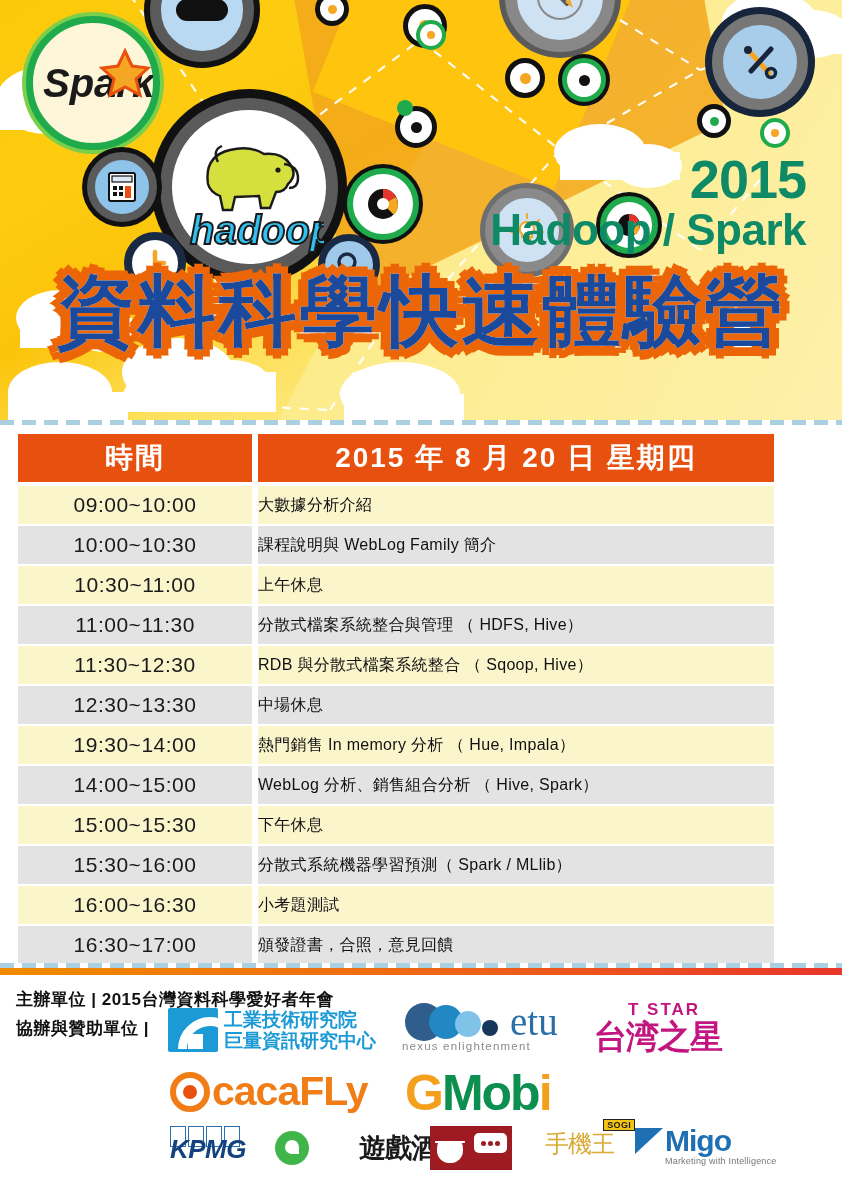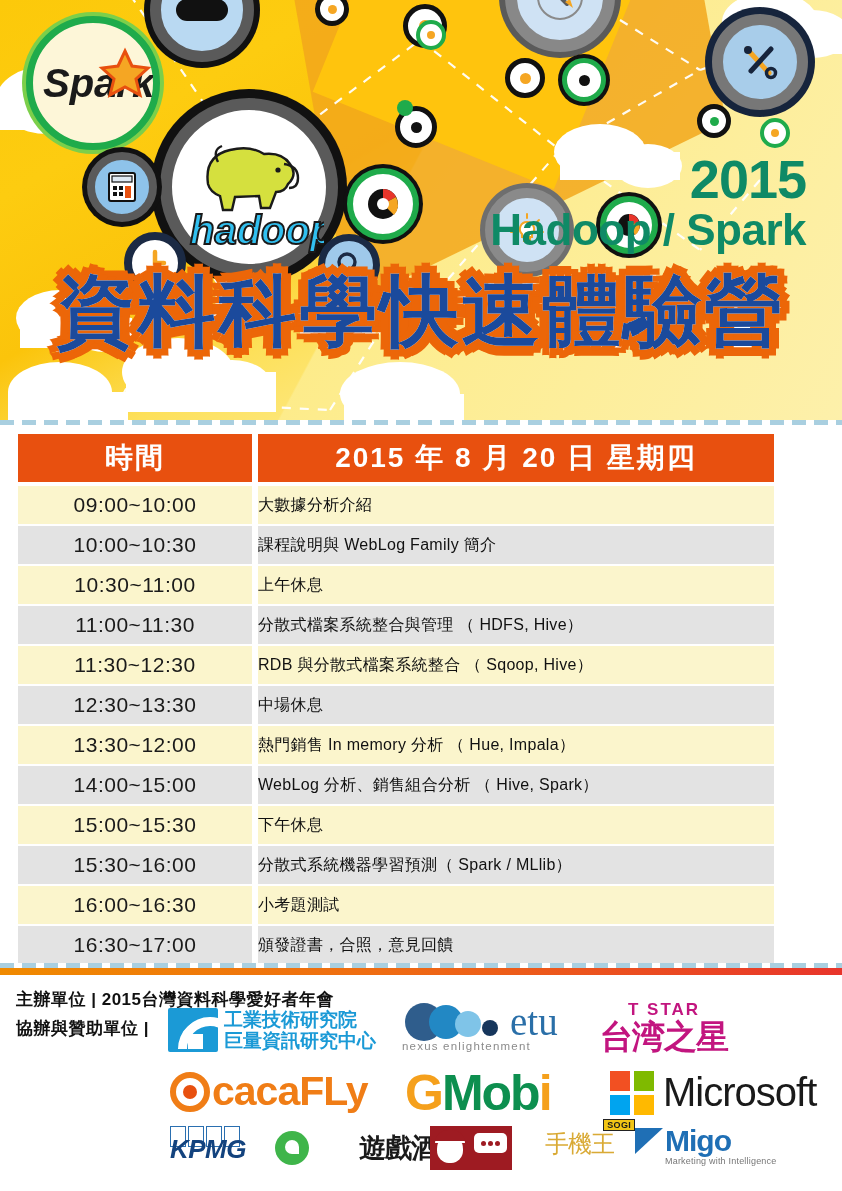--- a/index.html
+++ b/index.html
@@ -155,21 +155,21 @@
   .itri-mark::after {
     content: ""; position: absolute; left: 20px; top: 26px;
     width: 15px; height: 15px; background: #fff;
   }
   .itri-txt { margin-left: 6px; color: #1b9ad6; font-size: 19px; font-weight: 700; line-height: 1.12; }
   .etu-word { font-family: "Liberation Serif", "DejaVu Serif", serif; font-size: 39px; color: #2a6fa8; line-height: .9; margin-left: 2px;}
   .etu-sub { position: absolute; left: 12px; top: 36px; font-size: 11.5px; color: #8b8b8b; letter-spacing: 1.2px; }
 
   
   .tstar-en { font-size: 17px; color: #c2157f; font-weight: 700; letter-spacing: 2px; text-align: center; }
-  .tstar-zh { font-size: 33px; color: #c2157f; font-weight: 700; letter-spacing: -1px; text-align: center; line-height: 1; }
+  .tstar-zh { font-size: 33px; color: #c2157f; font-weight: 700; letter-spacing: -1px; line-height: 1; }
 
   
   .caca-mark {
     width: 40px; height: 40px; border-radius: 50%;
     border: 6px solid #f07d16; position: relative; background: #fff;
   }
   .caca-mark::after {
     content: ""; position: absolute; left: 7px; top: 7px;
     width: 14px; height: 14px; border-radius: 50%; background: #e8500f;
   }
@@ -424,21 +424,21 @@
     </div>
     <div class="row odd">
       <div class="cell-time">11:30~12:30</div>
       <div class="cell-topic">RDB 與分散式檔案系統整合 （ Sqoop, Hive）</div>
     </div>
     <div class="row even">
       <div class="cell-time">12:30~13:30</div>
       <div class="cell-topic">中場休息</div>
     </div>
     <div class="row odd">
-      <div class="cell-time">13:30~12:00</div>
+      <div class="cell-time">19:30~14:00</div>
       <div class="cell-topic">熱門銷售 In memory 分析 （ Hue, Impala）</div>
     </div>
     <div class="row even">
       <div class="cell-time">14:00~15:00</div>
       <div class="cell-topic">WebLog 分析、銷售組合分析 （ Hive, Spark）</div>
     </div>
     <div class="row odd">
       <div class="cell-time">15:00~15:30</div>
       <div class="cell-topic">下午休息</div>
     </div>
@@ -494,29 +494,20 @@
       <div class="caca-mark"></div>
       <span class="caca-txt">cacaFLy</span>
     </div>
 
     <div class="logo" style="left:405px; top:86px; align-items:baseline;">
       <span class="gm-g">G</span>
       <span class="gm-rest">Mob</span>
       <span class="gm-i">i</span>
     </div>
 
-    <div class="logo" style="left:610px; top:92px;">
-      <div class="ms-grid">
-        <span style="background:#f25022"></span>
-          <span style="background:#7fba00"></span>
-        <span style="background:#00a4ef"></span>
-          <span style="background:#ffb900"></span>
-      </div>
-      <span class="ms-txt">Microsoft</span>
-    </div>
 
     <div class="logo" style="left:170px; top:148px; display:block;">
       <div class="kpmg-boxes">
         <span></span>
           <span></span>
           <span></span>
           <span></span>
       </div>
       <div class="kpmg-txt" style="margin-top:-13px;">KPMG</div>
     </div>

